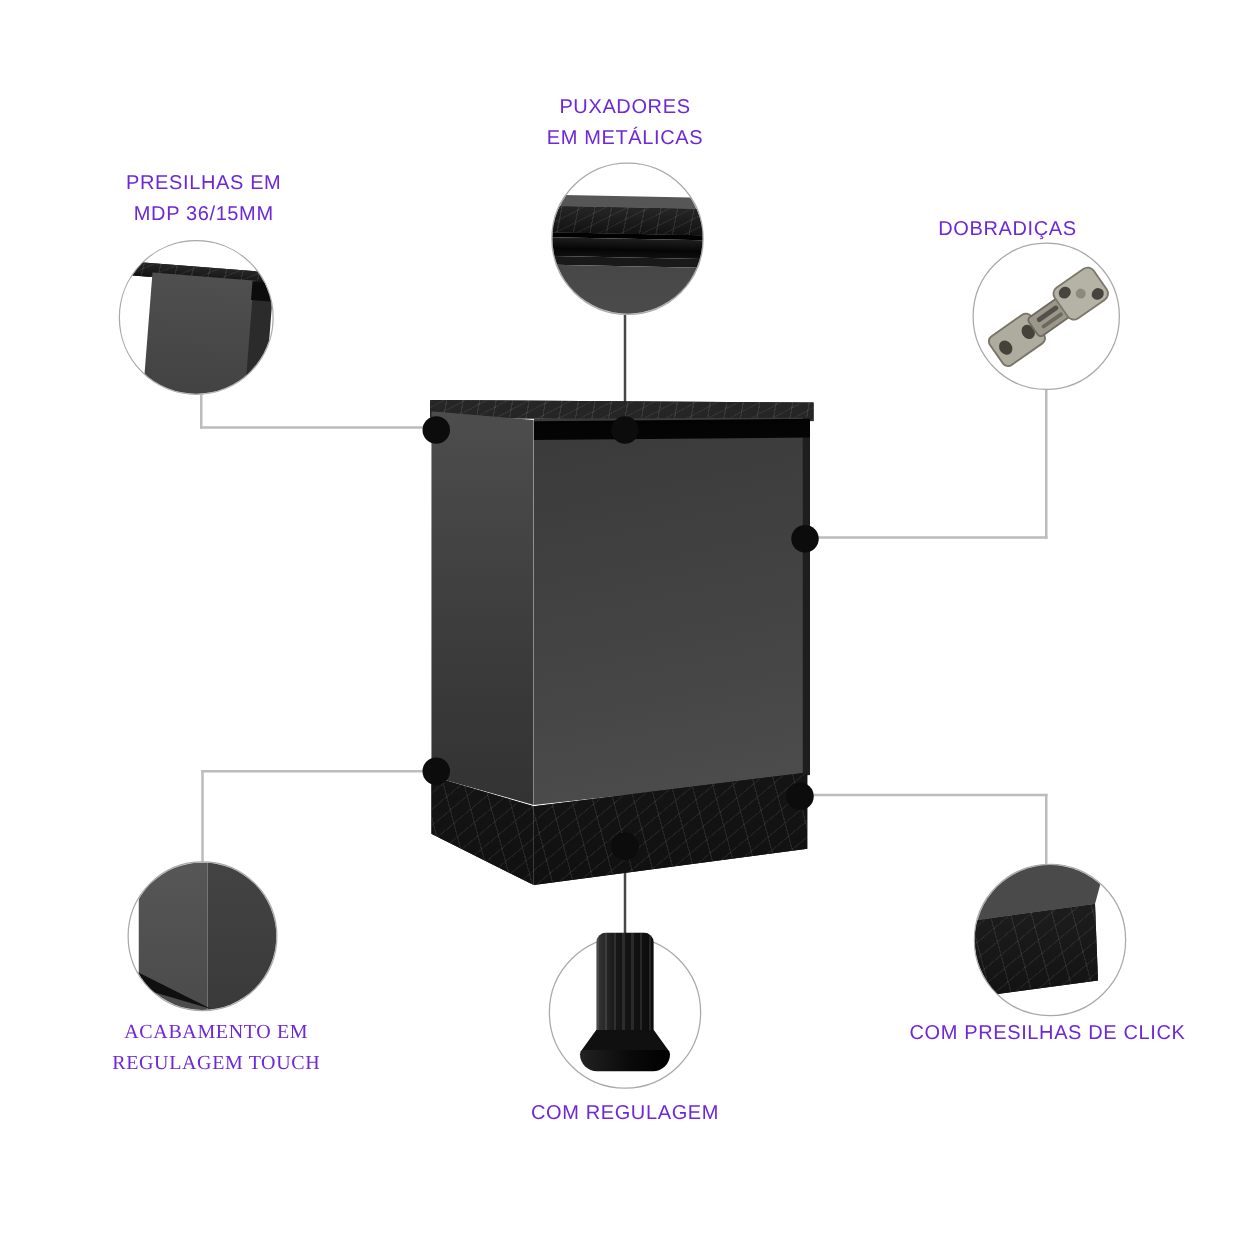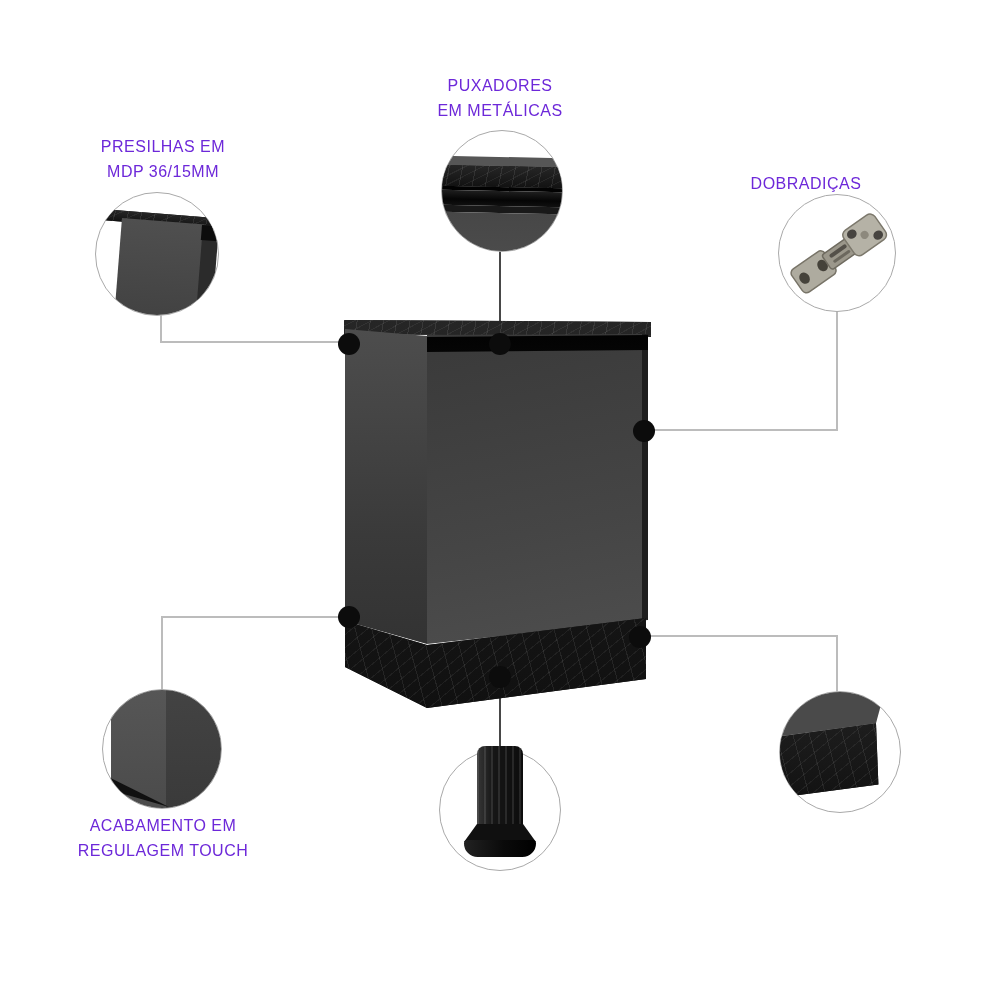--- a/index.html
+++ b/index.html
@@ -64,27 +64,29 @@
   <span>PRESILHAS EM</span>
   <span>MDP 36/15MM</span>
 </div>
 <div class="label" style="left:375px;top:73px;width:250px;">
   <span>PUXADORES</span>
   <span>EM METÁLICAS</span>
 </div>
 <div class="label" style="left:681px;top:134px;width:250px;margin-top:37px;">
   <span>DOBRADIÇAS</span>
 </div>
-<div class="label" style="left:38px;top:813px;width:250px;">
+<div class="label" style="left:48px;top:813px;width:250px;font-family:Liberation Serif, serif;">
   <span>ACABAMENTO EM</span>
   <span>REGULAGEM TOUCH</span>
 </div>
 <div class="label" style="left:375px;top:878px;width:250px;">
+  <span>COM REGULAGEM</span>
 </div>
 <div class="label" style="left:688px;top:814px;width:300px;">
+  <span>COM PRESILHAS DE CLICK</span>
 </div>
 
 <div class="line" style="left:160px;top:313px;width:2px;height:30px;"></div>
 <div class="line" style="left:160px;top:341px;width:192px;height:2px;"></div>
 <div class="line dark" style="left:499px;top:250px;width:2px;height:95px;"></div>
 <div class="line" style="left:836px;top:309px;width:2px;height:122px;"></div>
 <div class="line" style="left:645px;top:429px;width:193px;height:2px;"></div>
 <div class="line" style="left:161px;top:616px;width:190px;height:2px;"></div>
 <div class="line" style="left:161px;top:616px;width:2px;height:74px;"></div>
 <div class="line dark" style="left:499px;top:677px;width:2px;height:76px;"></div>

